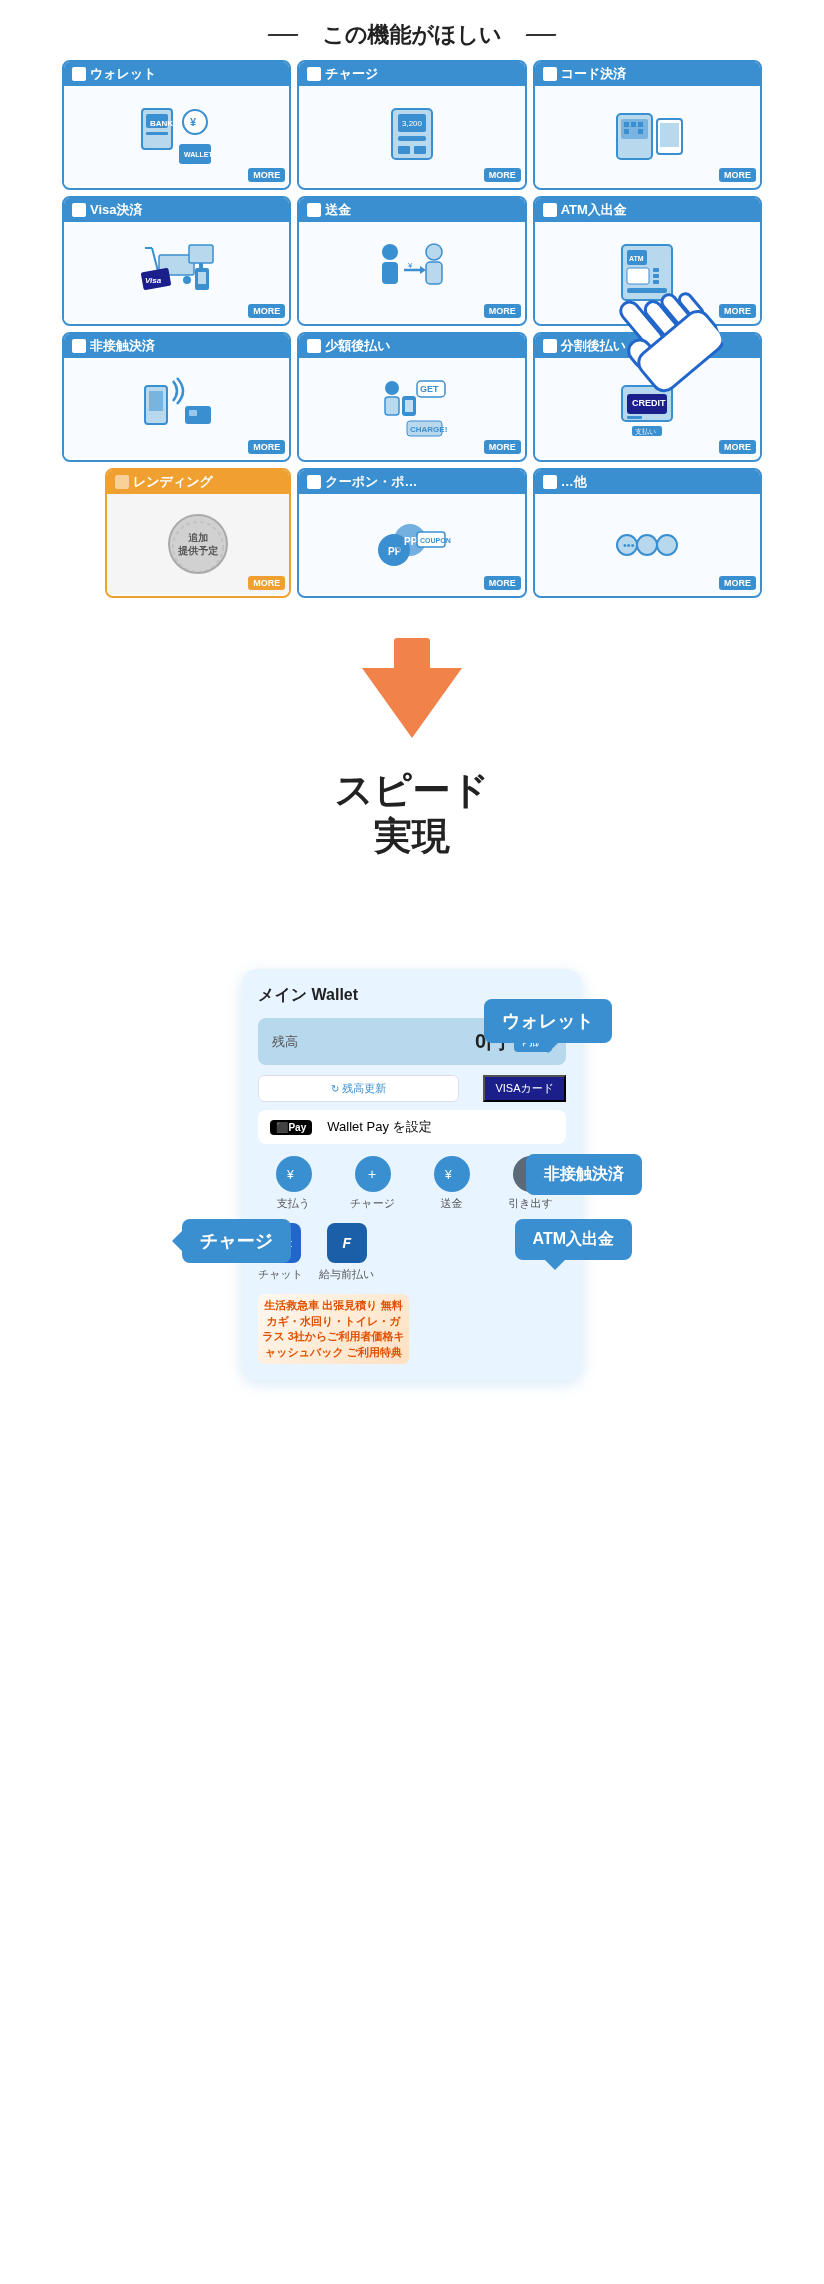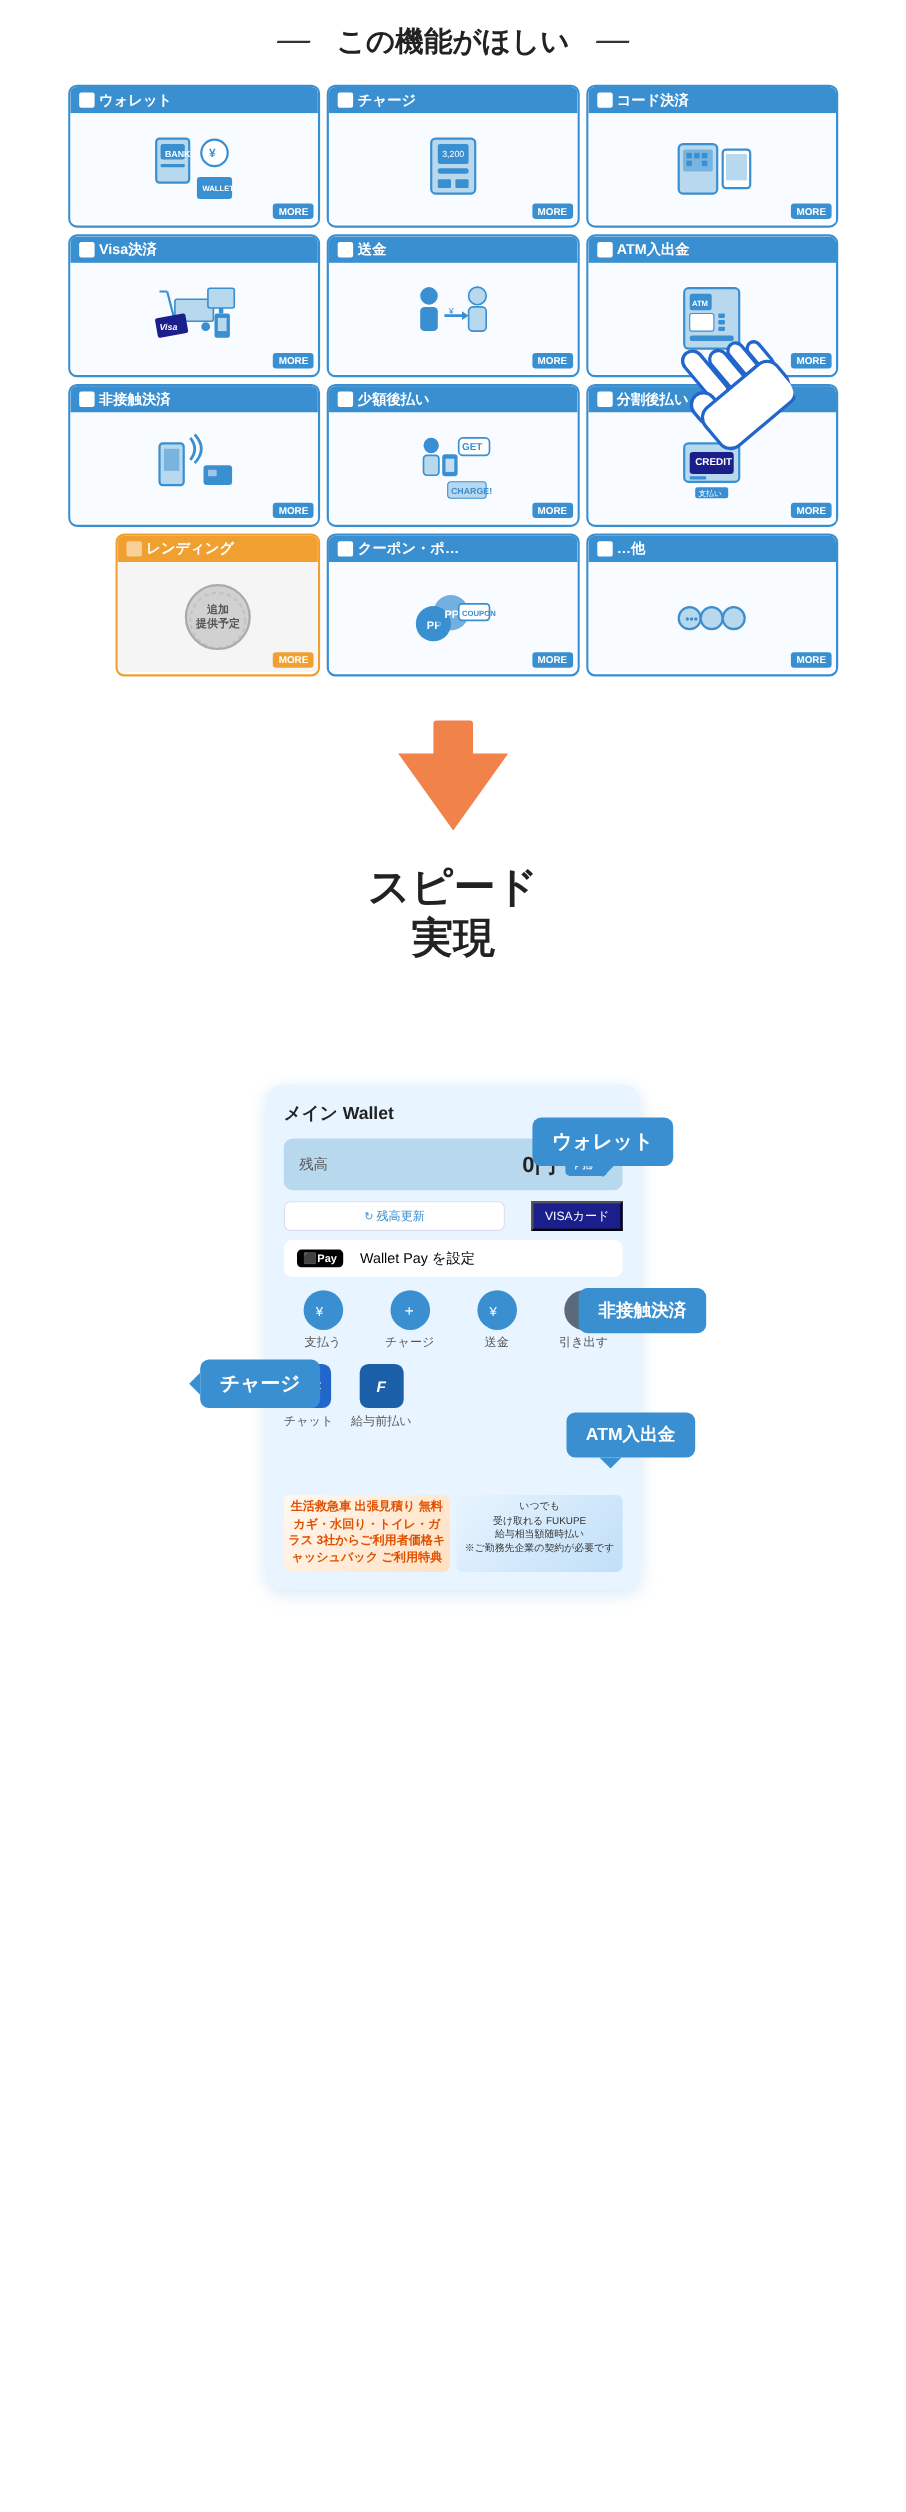--- a/index.html
+++ b/index.html
@@ -13,24 +13,24 @@
 
     
     .top-section {
       width: 100%;
       padding: 20px 40px 0;
       text-align: center;
       position: relative;
     }
 
     .section-title {
-      font-size: 26px;
+      font-size: 22px;
       font-weight: bold;
       color: #222;
-      margin-bottom: 22px;
+      margin-bottom: 10px;
       display: flex;
       align-items: center;
       justify-content: center;
       gap: 12px;
     }
     .section-title::before,
     .section-title::after {
       content: '';
       display: inline-block;
       width: 30px;
@@ -328,26 +328,26 @@
       display: grid;
       grid-template-columns: 1fr 1fr;
       gap: 6px;
     }
     .banner {
       background: #eee;
       border-radius: 6px;
       height: 70px;
       overflow: hidden;
       display: flex;
+      align-items: center;
       justify-content: center;
       font-size: 10px;
       color: #555;
       text-align: center;
       padding: 4px;
-      margin-top: 48px;
     }
     .banner-left {
       background: linear-gradient(135deg, #fff8f0, #ffe0c0);
     }
     .banner-right {
       background: linear-gradient(135deg, #e8f4ff, #c0dff8);
     }
 
     
     .callout {
@@ -844,25 +844,17 @@
 
       <div class="banner-row">
         <div class="banner banner-left">
           <div style="font-size:9px; color:#555; text-align:center; line-height:1.4;">
             <div style="font-size:11px; font-weight:bold; color:#e05000;">生活救急車 出張見積り 無料
 カギ・水回り・トイレ・ガラス
 3社からご利用者価格キャッシュバック
 ご利用特典</div>
           </div>
         </div>
-        <div class="banner banner-right">
-          <div style="font-size:9px; color:#333; text-align:center; line-height:1.4;">
-            <div style="white-space:pre-line;">いつでも
-受け取れる FUKUPE
-給与相当額随時払い
-※ご勤務先企業の契約が必要です</div>
-          </div>
-        </div>
       </div>
 
     </div>
   </div>
 </div>
 
 </body></html>

